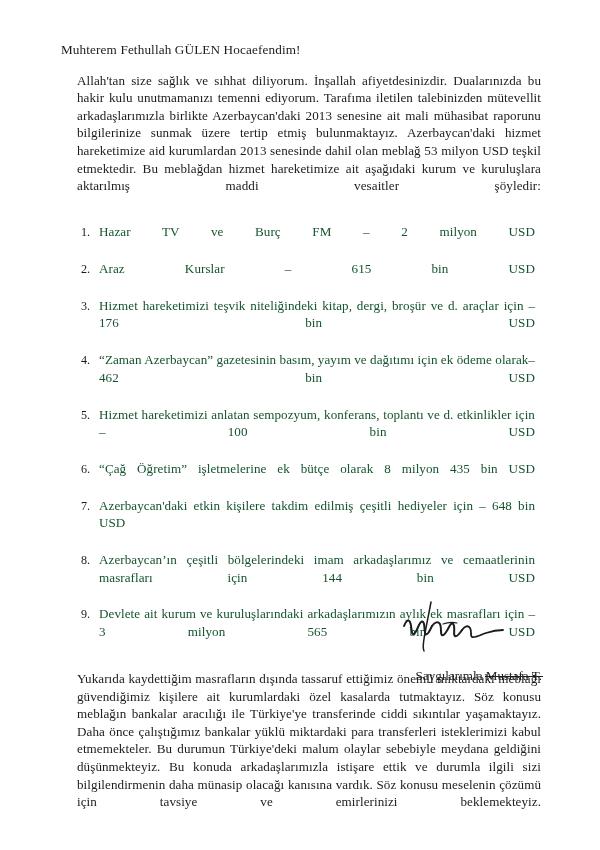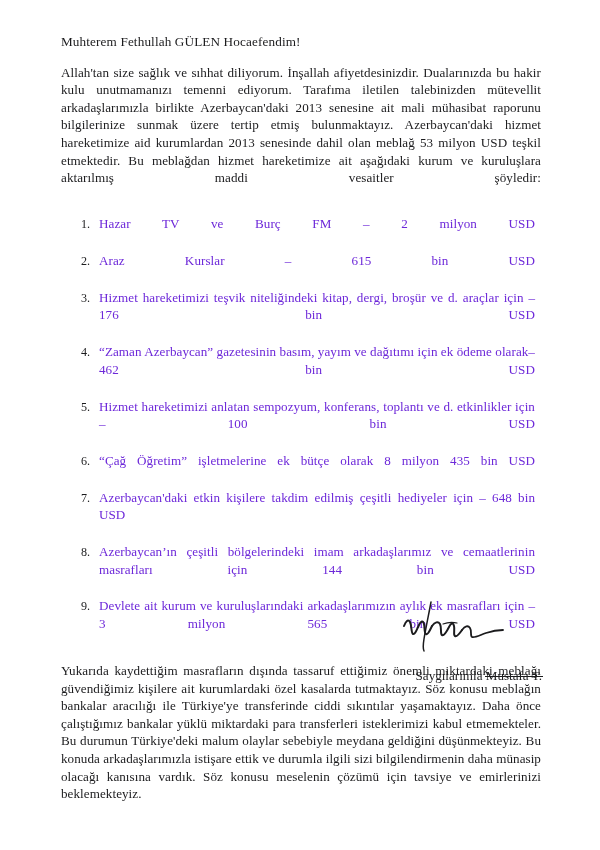--- a/index.html
+++ b/index.html
@@ -28,31 +28,31 @@
     position: absolute;
     left: 61px;
     top: 33px;
     width: 480px;
   }
 
   .salutation {
     font-size: 13.2px;
     line-height: 1.33;
     color: #1b1b1d;
-    margin: 0 0 13px 0;
+    margin: 8px 0 13px 0;
     letter-spacing: 0.01em;
   }
 
   .para {
     font-size: 13.1px;
     line-height: 1.345;
     text-align: justify;
     text-justify: inter-word;
     color: #1b1b1d;
-    margin: 0 0 11px 0;
+    margin: 0 0 11px 16px;
     letter-spacing: 0.005em;
   }
 
   .para:last-child {
     margin-bottom: 0;
   }
 
   
   .item-list {
     list-style: none;
@@ -78,21 +78,21 @@
     color: #1b1b1d;
     box-sizing: border-box;
   }
 
   .item-text {
     flex: 1 1 auto;
     font-size: 13.1px;
     line-height: 1.345;
     text-align: justify;
     text-justify: inter-word;
-    color: #6d28d9;
+    color: #14532d;
     letter-spacing: 0.005em;
   }
 
   
   .item-text::after,
   .para::after {
     content: "";
     display: inline-block;
     width: 100%;
   }

